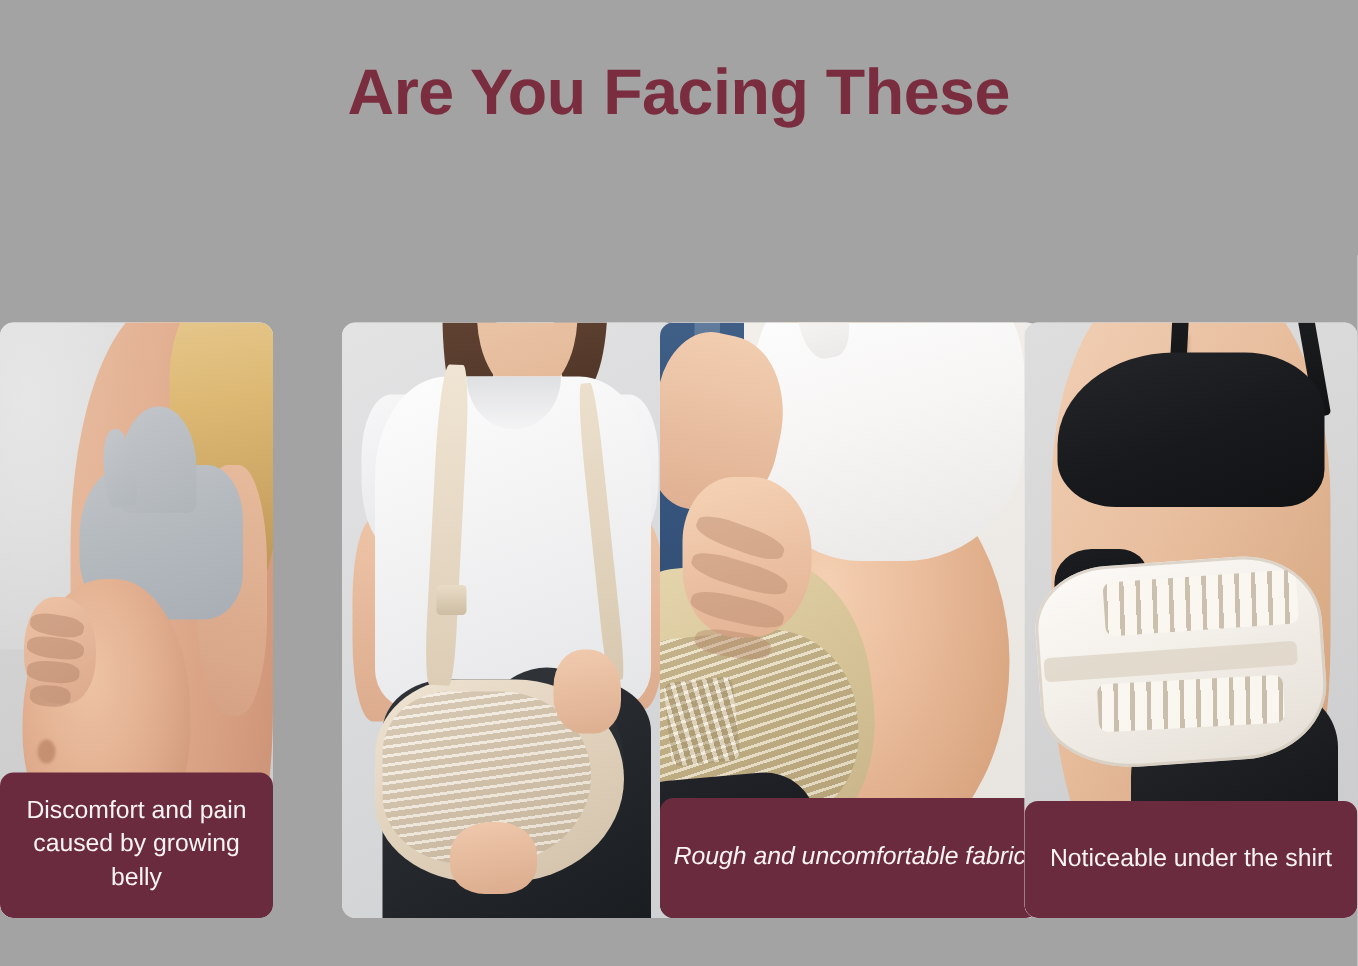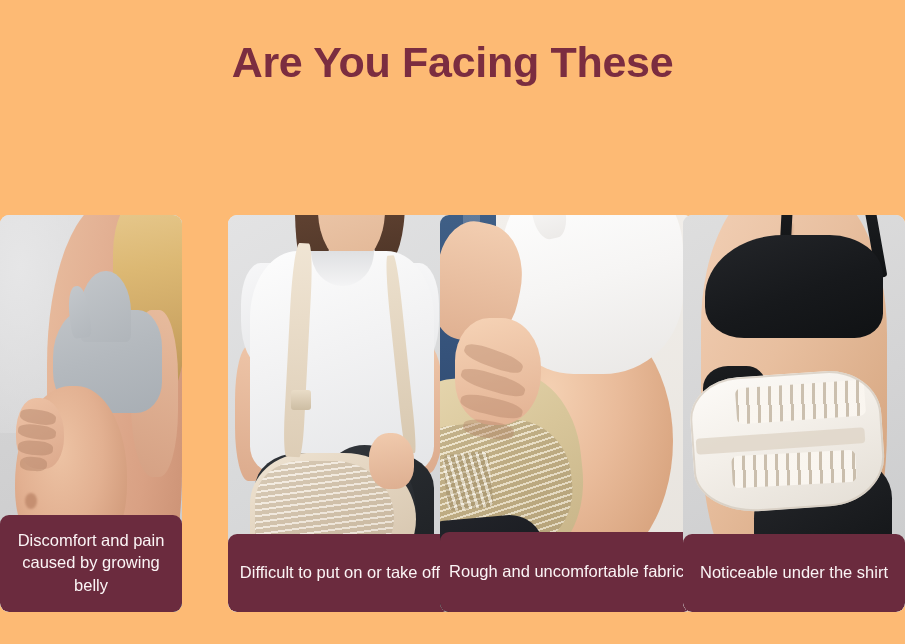--- a/index.html
+++ b/index.html
@@ -5,21 +5,21 @@
   html,body{margin:0;padding:0;}
   body{
     width:905px;height:644px;
     background:#f7f6f6;
     font-family:"Liberation Sans", sans-serif;
     overflow:hidden;
     position:relative;
   }
   .banner{
     position:absolute;inset:0;
-    background:#fdba74;
+    background:#a3a3a3;
   }
   
   .headline{
     position:absolute;
     top:34px;left:0;right:0;
     text-align:center;
     color:#7b2d40;
     font-weight:bold;
     font-size:43px;
     line-height:1.32;
@@ -35,21 +35,21 @@
   }
   .panel{
     position:absolute;
     top:0;height:397px;
     border-radius:9px;
     overflow:hidden;
     background:#e9e9ea;
   }
   .panel.p1{left:0px;width:182px;}
   .panel.p2{left:228px;width:224px;}
-  .panel.p3{left:440px;width:253px;}
+  .panel.p3{left:440px;width:253px;font-style:italic;}
   .panel.p4{left:683px;width:222px;}
 
   .photo{
     position:absolute;top:0;left:0;
     width:100%;height:100%;
     overflow:hidden;
   }
 
   
   .caption{
@@ -451,21 +451,20 @@
         <div class="pants"></div>
         <div class="bump"></div>
         <div class="beltband"></div>
         <div class="ribs"></div>
         <div class="strapA"></div>
         <div class="strapB"></div>
         <div class="buckle"></div>
         <div class="handTop"></div>
         <div class="handBot"></div>
       </div>
-      <div class="caption">Difficult to put on or take off</div>
     </div>
 
     <div class="panel p3">
       <div class="photo ph3">
         <div class="wall"></div>
         <div class="drape"></div>
         <div class="drape2"></div>
         <div class="bedwhite"></div>
         <div class="bellyBig"></div>
         <div class="chest"></div>

